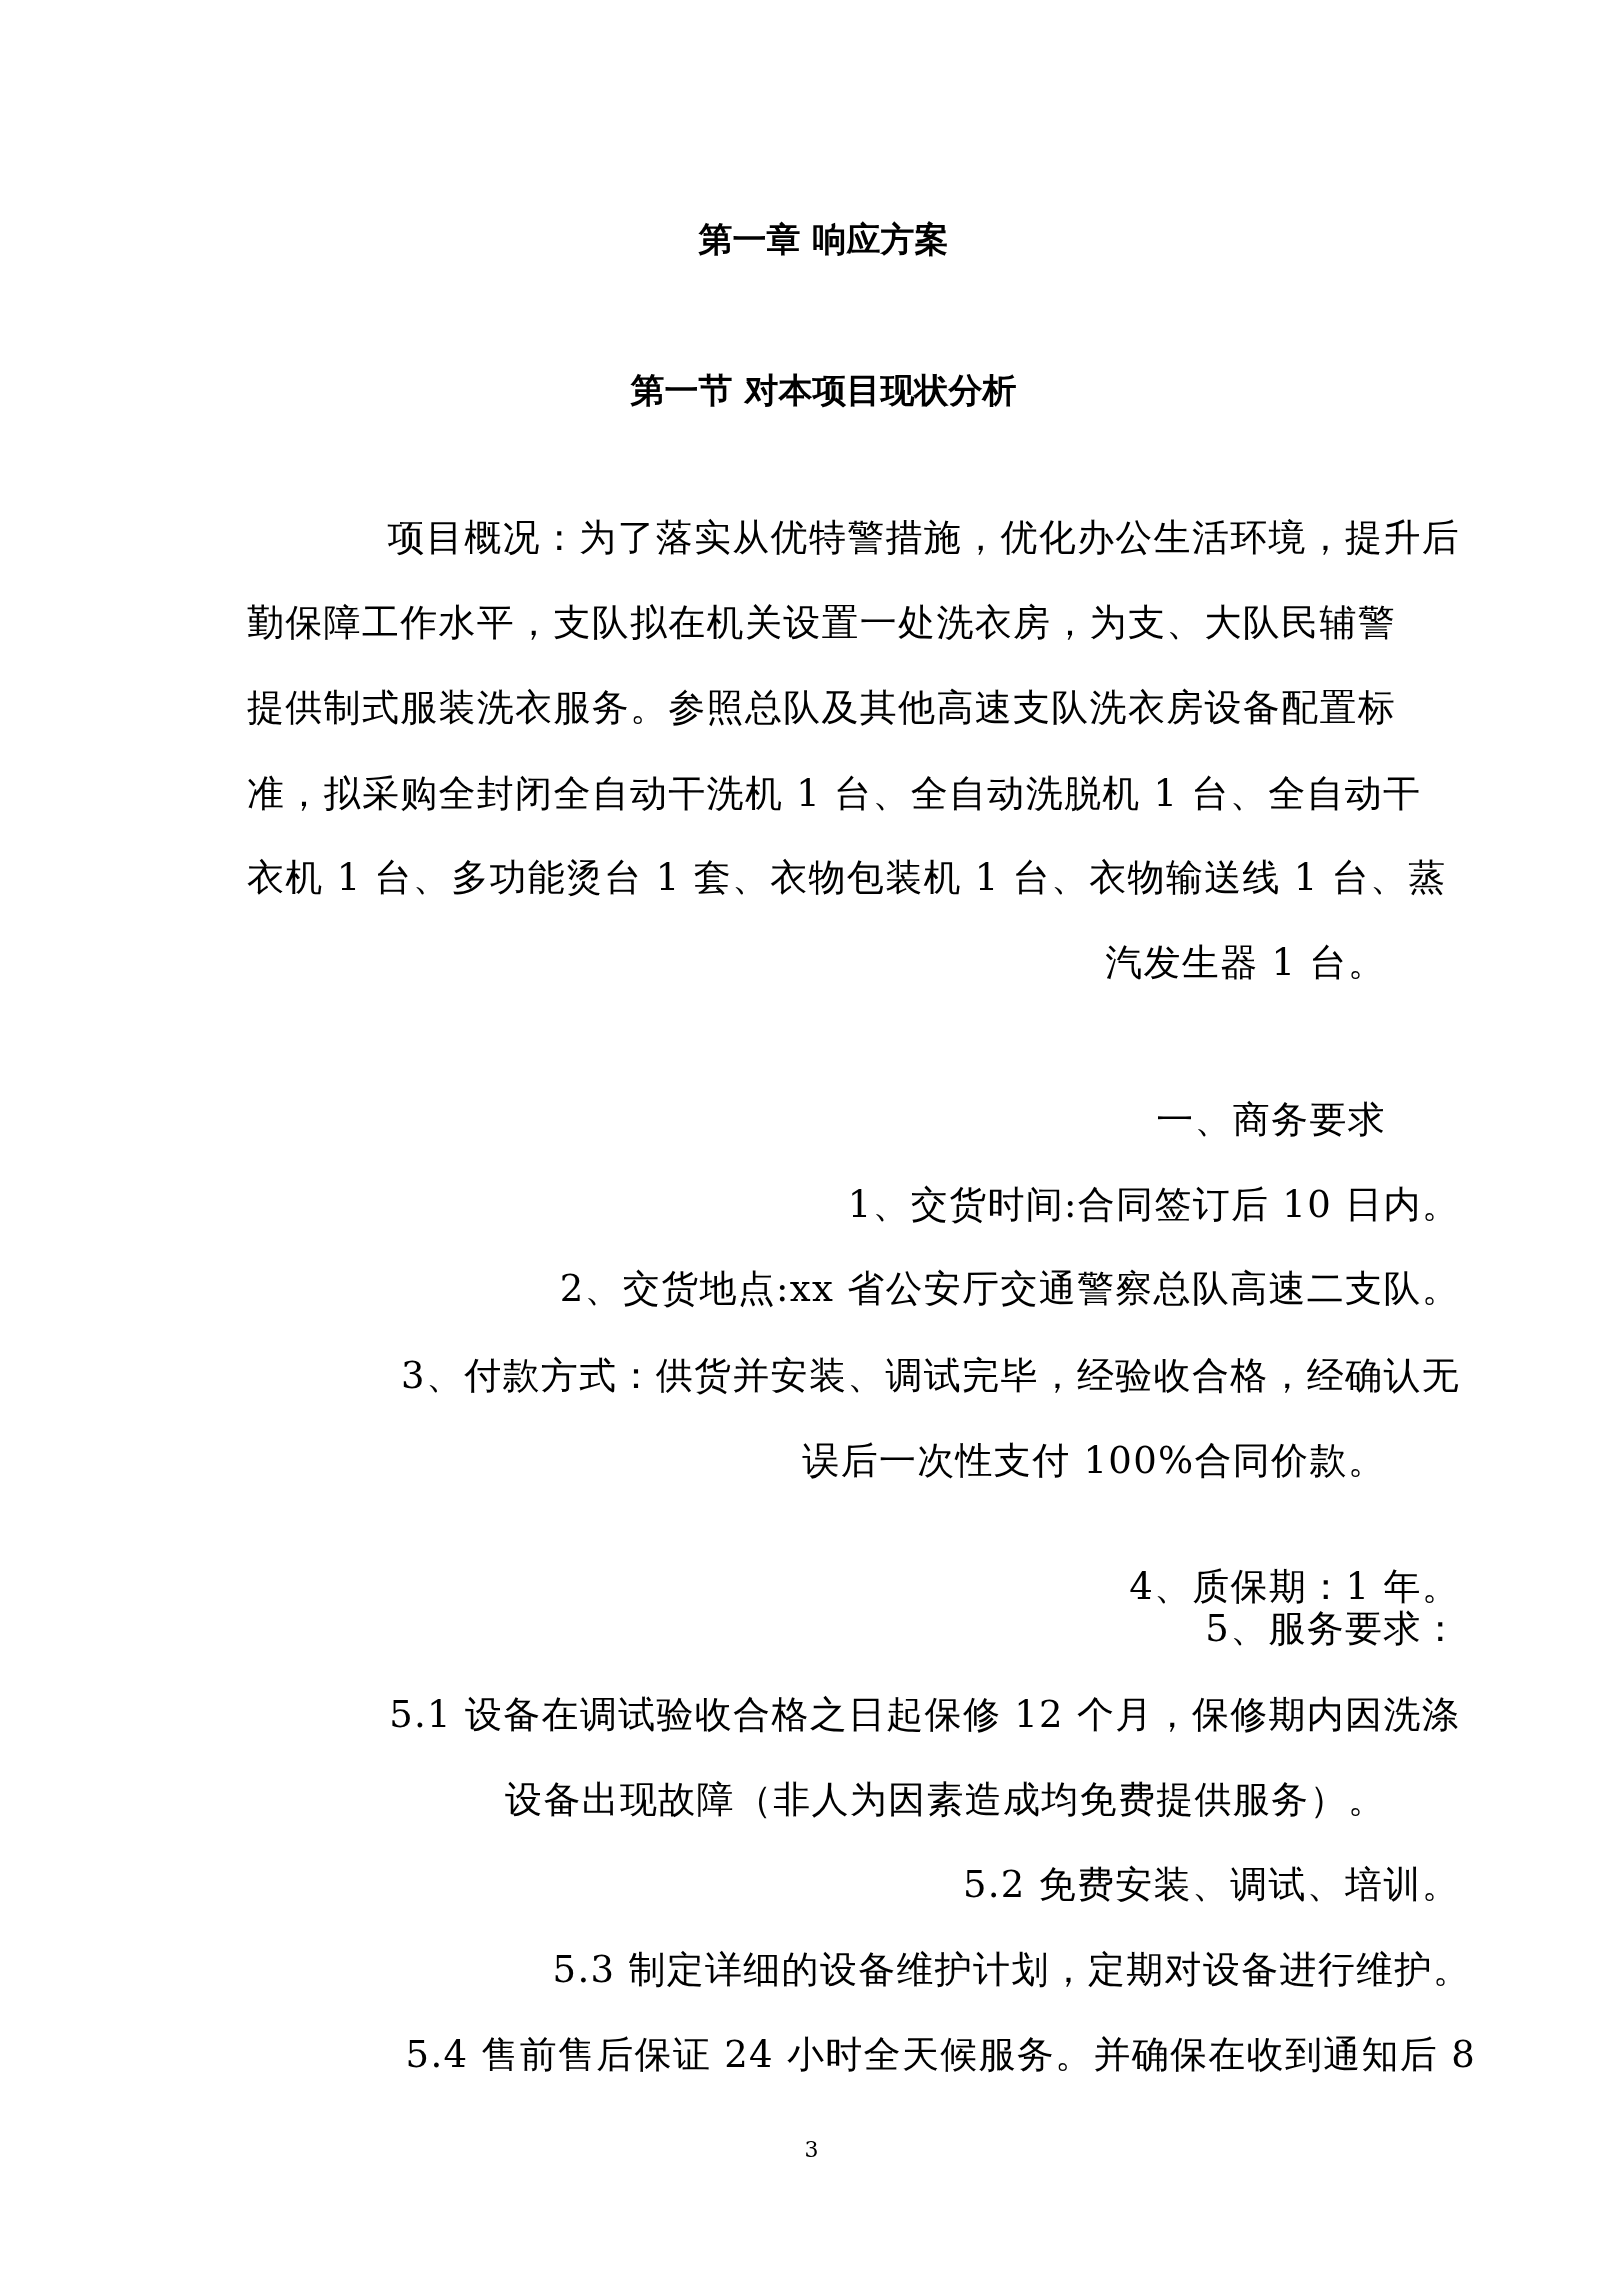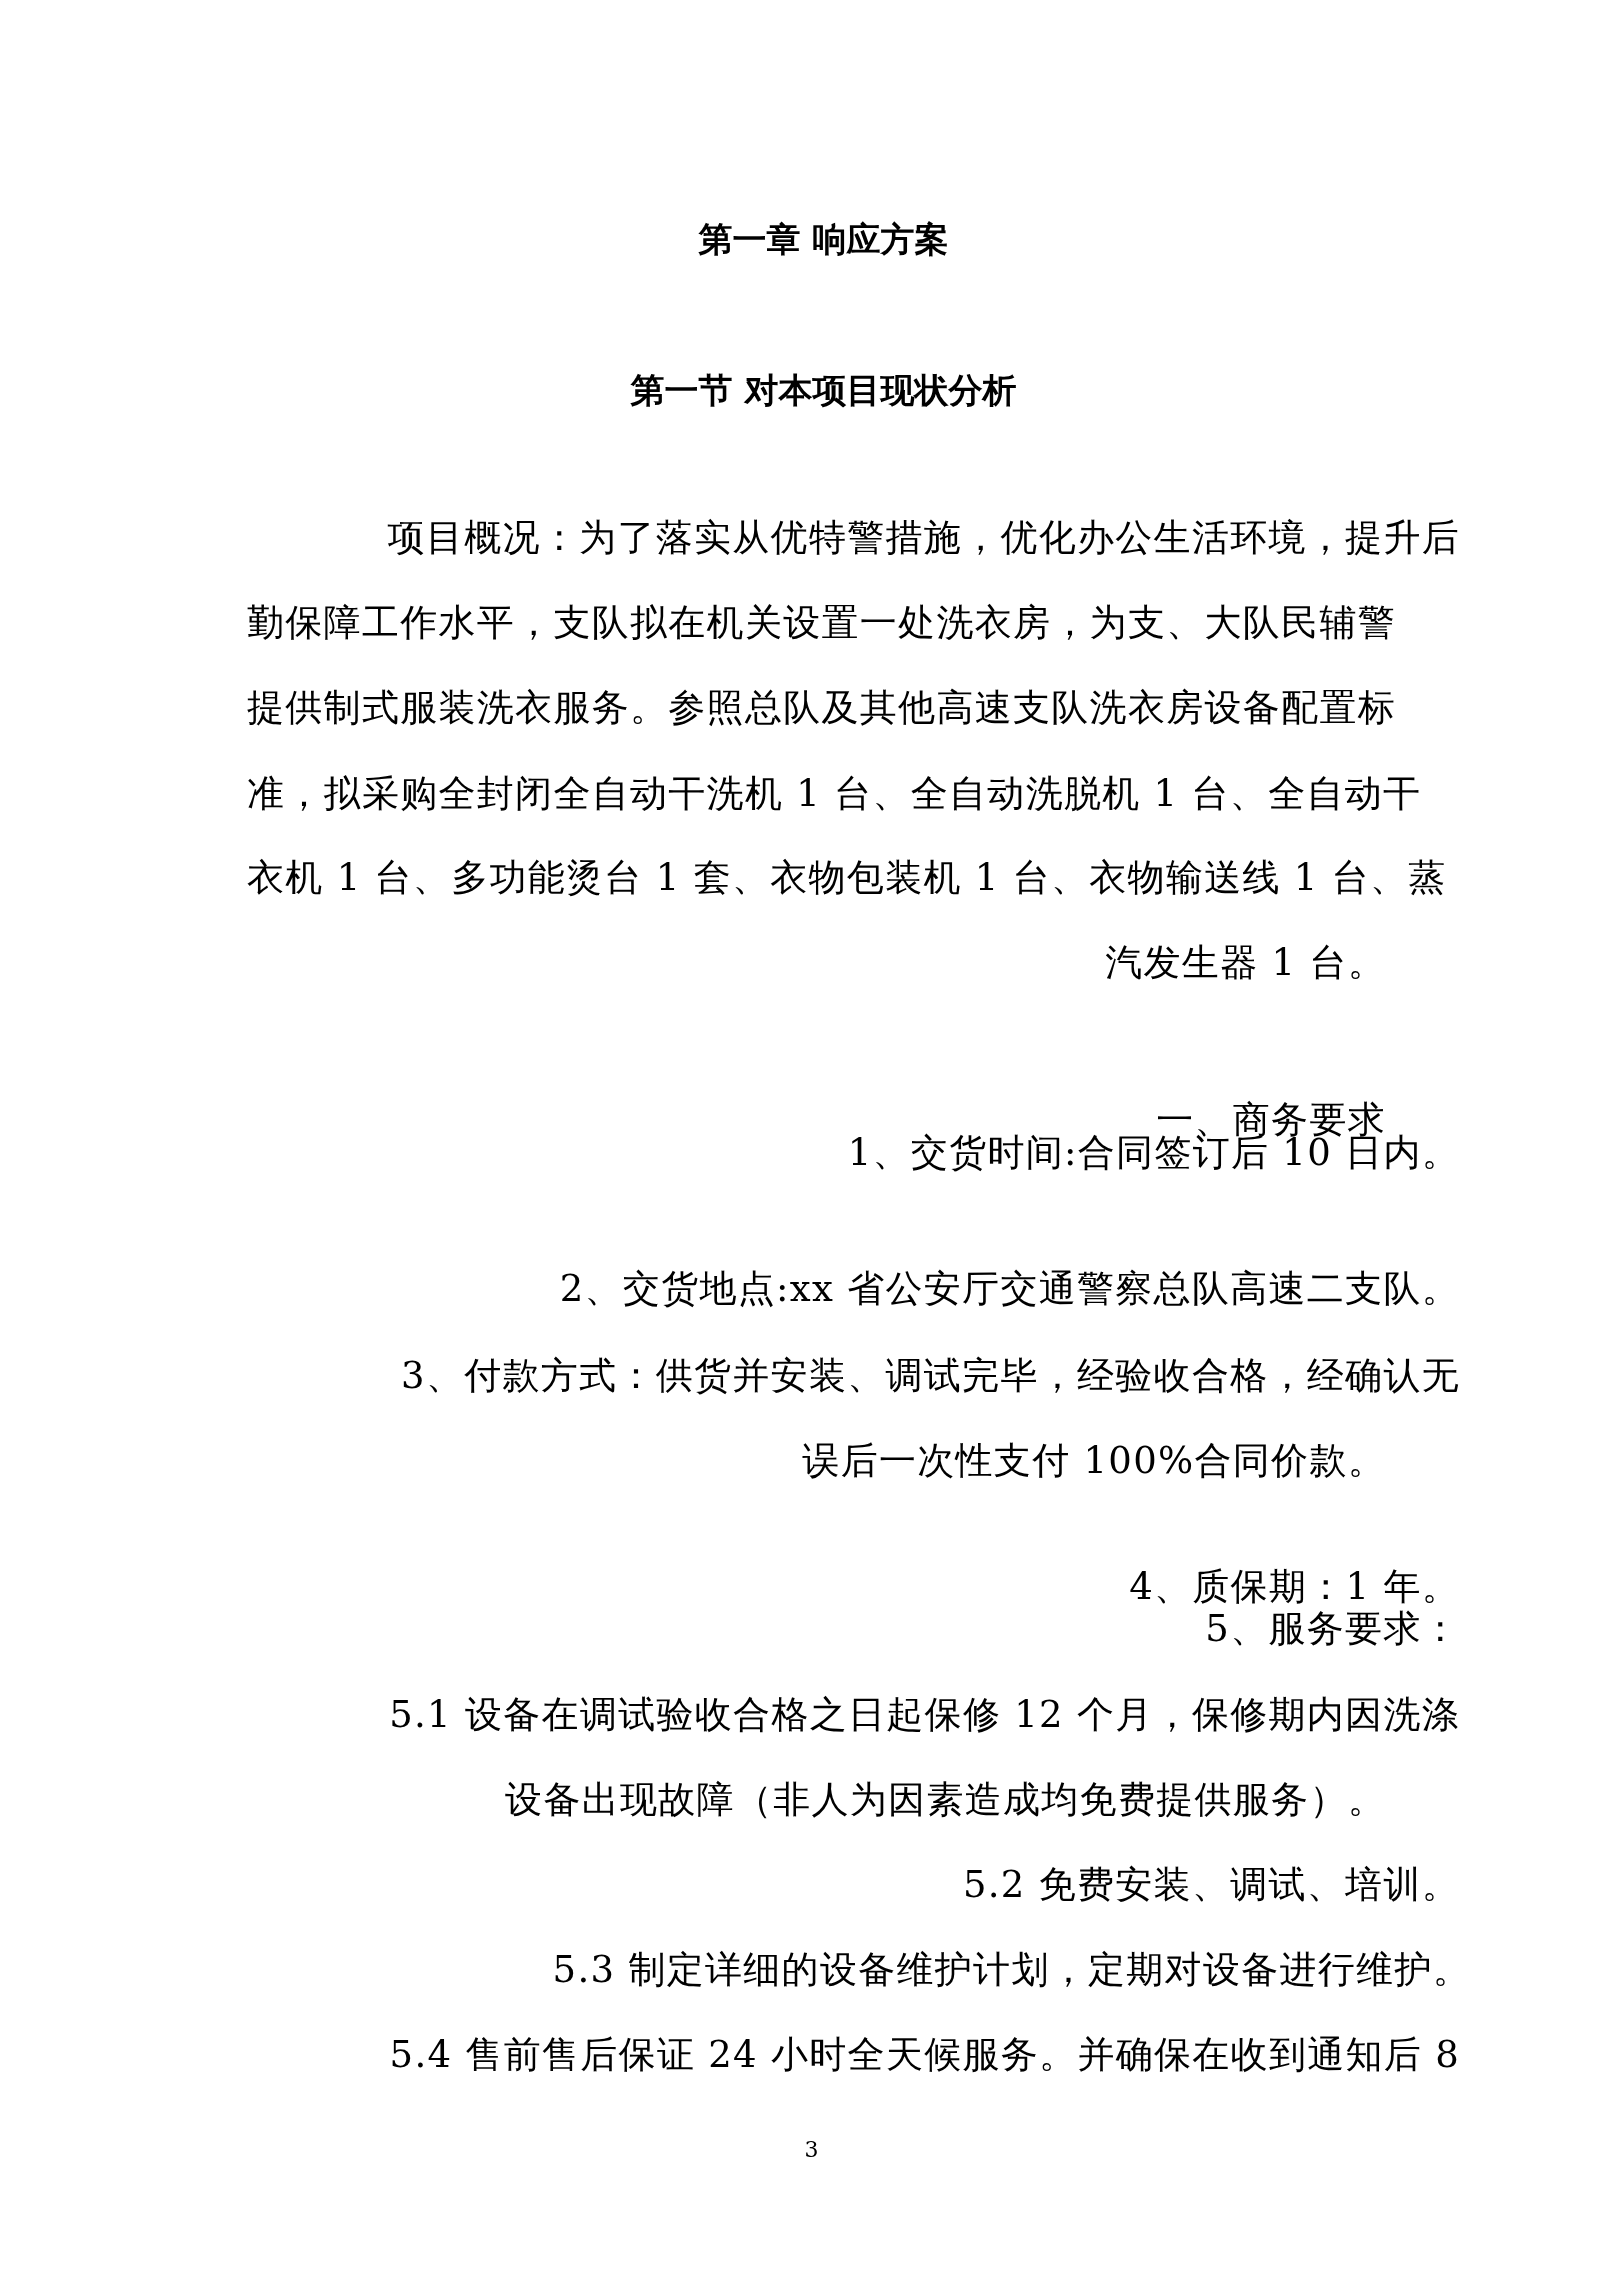--- a/index.html
+++ b/index.html
@@ -27,27 +27,27 @@
 
   <p class="line indent" style="top:515px;">项目概况：为了落实从优特警措施，优化办公生活环境，提升后</p>
   <p class="line justify" style="top:600px;">勤保障工作水平，支队拟在机关设置一处洗衣房，为支、大队民辅警</p>
   <p class="line justify" style="top:685px;">提供制式服装洗衣服务。参照总队及其他高速支队洗衣房设备配置标</p>
   <p class="line justify" style="top:771px;">准，拟采购全封闭全自动干洗机 1 台、全自动洗脱机 1 台、全自动干</p>
   <p class="line justify" style="top:855px;">衣机 1 台、多功能烫台 1 套、衣物包装机 1 台、衣物输送线 1 台、蒸</p>
   <p class="line" style="top:940px;">汽发生器 1 台。</p>
 
   <p class="line" style="top:1097px;">一、商务要求</p>
 
-  <p class="line indent" style="top:1130px;">1、交货时间:合同签订后 10 日内。</p>
+  <p class="line indent" style="top:1182px;">1、交货时间:合同签订后 10 日内。</p>
   <p class="line indent" style="top:1266px;">2、交货地点:xx 省公安厅交通警察总队高速二支队。</p>
   <p class="line indent" style="top:1353px;">3、付款方式：供货并安装、调试完毕，经验收合格，经确认无</p>
   <p class="line" style="top:1438px;">误后一次性支付 100%合同价款。</p>
   <p class="line indent" style="top:1564px;">4、质保期：1 年。</p>
   <p class="line indent" style="top:1606px;">5、服务要求：</p>
   <p class="line indent" style="top:1692px;">5.1 设备在调试验收合格之日起保修 12 个月，保修期内因洗涤</p>
   <p class="line" style="top:1777px;">设备出现故障（非人为因素造成均免费提供服务）。</p>
   <p class="line indent" style="top:1862px;">5.2 免费安装、调试、培训。</p>
   <p class="line indent" style="top:1947px;margin-left:11px;">5.3 制定详细的设备维护计划，定期对设备进行维护。</p>
-  <p class="line indent" style="top:2032px;">5.4 售前售后保证 24 小时全天候服务。并确保在收到通知后 8</p>
+  <p class="line indent" style="top:2032px;margin-left:16px;">5.4 售前售后保证 24 小时全天候服务。并确保在收到通知后 8</p>
 
   <div class="page-number">3</div>
 </div>
 
 
 </body></html>

